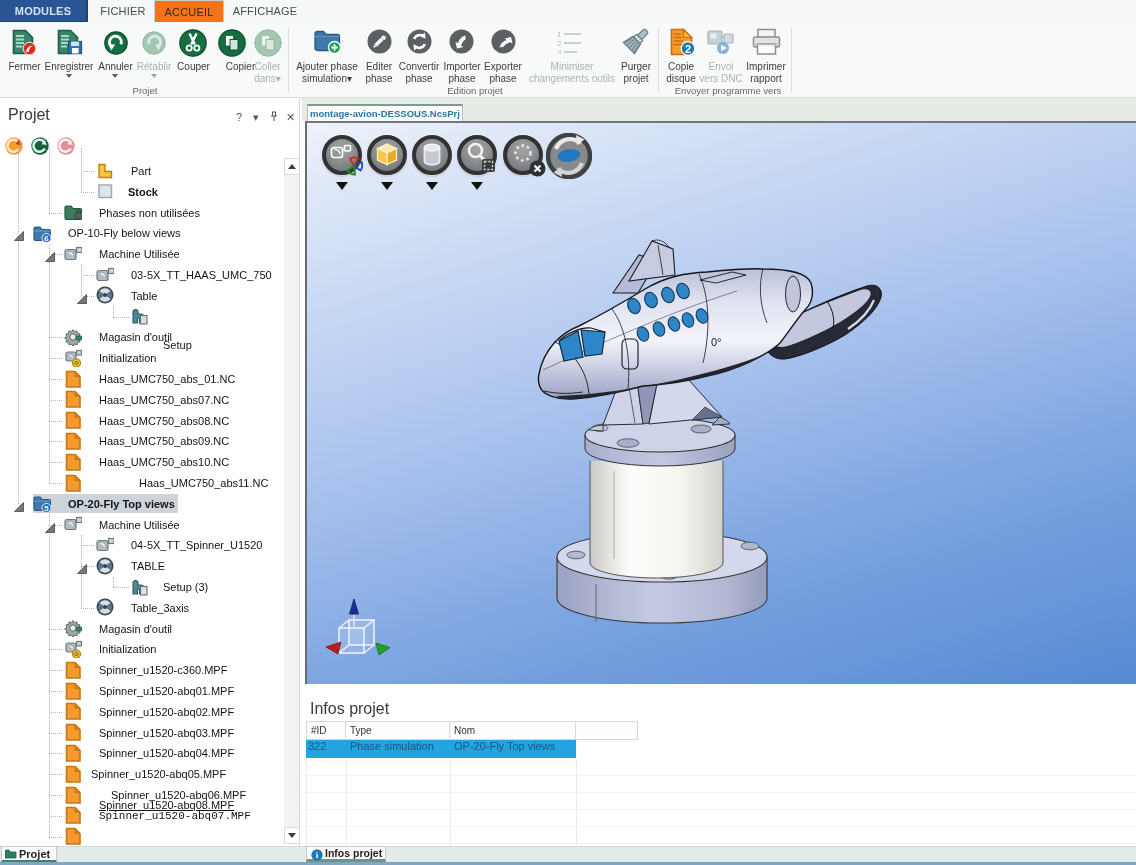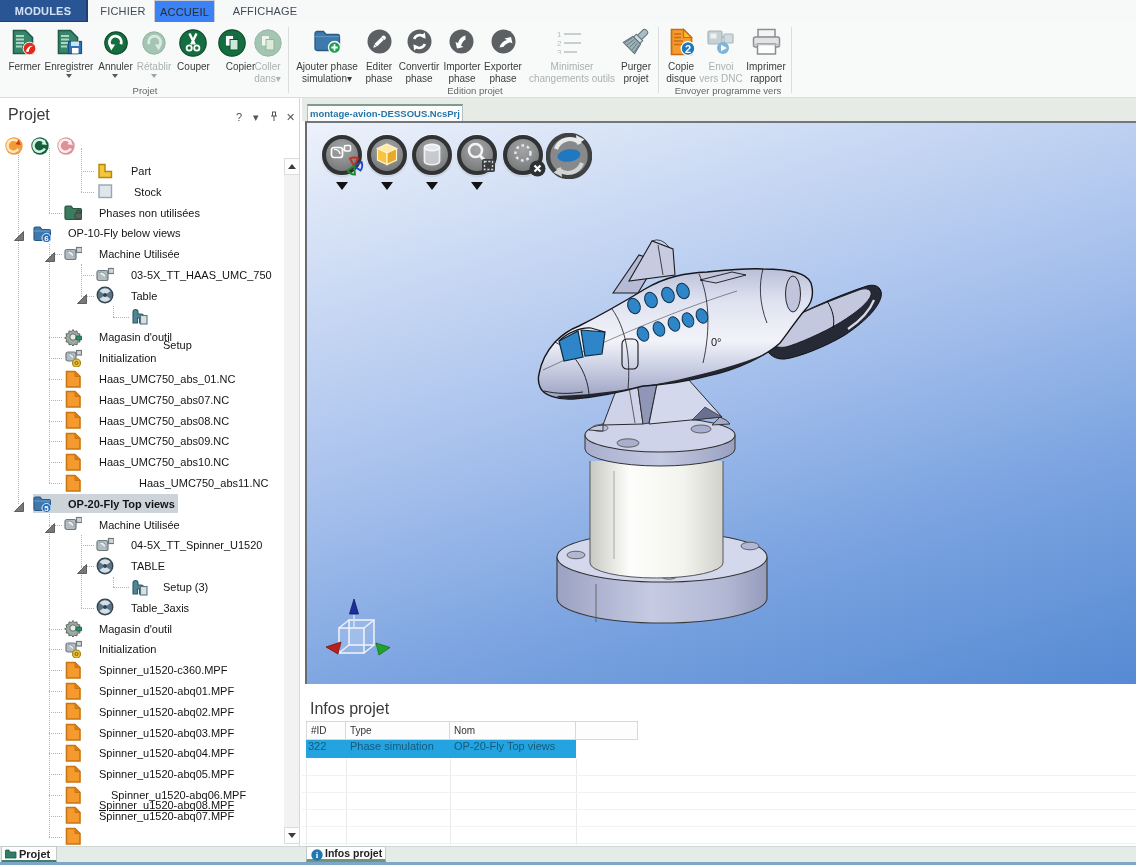--- a/index.html
+++ b/index.html
@@ -34,21 +34,21 @@
 .hcell{position:absolute;top:31px;height:19px;border:1px solid #d8d8d8;border-left:none;font-size:10px;color:#333;padding:3px 0 0 4px;background:#fdfdfd}
 .rline{position:absolute;left:0;width:834px;height:1px;background:#f1f3f2}
 .ccol{position:absolute;top:69px;width:1px;height:86px;background:#e9ebea}
 .vg{position:absolute;width:0;border-left:1px dotted #b4b4b4}
 .hg{position:absolute;height:0;border-top:1px dotted #b4b4b4}
 </style></head>
 <body>
 <div id="tabbar">
   <div class="tab" id="tmod">MODULES</div>
   <div class="tab" style="left:92px;width:62px">FICHIER</div>
-  <div class="tab" style="left:154px;width:61px;background:#3b82f6;border:1px solid #c9cdd0;border-bottom:none;height:23px;color:#2b2b2b">ACCUEIL</div>
+  <div class="tab" style="left:154px;width:70px;background:#f97316;border:1px solid #c9cdd0;border-bottom:none;height:23px;color:#2b2b2b">ACCUEIL</div>
   <div class="tab" style="left:226px;width:78px">AFFICHAGE</div>
 </div>
 <div id="ribbon">
   <div class="rsep" style="left:288px"></div>
   <div class="rsep" style="left:658px"></div>
   <div class="rsep" style="left:791px"></div>
   <div class="glabel" style="left:60px;width:170px">Projet</div>
   <div class="glabel" style="left:390px;width:170px">Edition projet</div>
   <div class="glabel" style="left:643px;width:170px">Envoyer programme vers</div>
   <svg class="ricon" style="left:12px;top:7px" width="25" height="27">
@@ -261,21 +261,21 @@
   <div class="vg" style="left:113px;top:479px;height:10px"></div>
   <div class="hg" style="left:81px;top:73.0px;width:13px"></div>
   <svg class="ticon" style="left:96px;top:63.5px" width="19" height="19">
       <use href="#s-part"></use>
     </svg>
   <div class="trow" style="left:131px;top:63.0px;">Part</div>
   <div class="hg" style="left:81px;top:93.8px;width:13px"></div>
   <svg class="ticon" style="left:96px;top:84.3px" width="19" height="19">
       <use href="#s-stock"></use>
     </svg>
-  <div class="trow" style="left:134px;top:83.8px;">Stock</div>
+  <div class="trow" style="left:128px;top:83.8px;font-weight:bold;">Stock</div>
   <div class="hg" style="left:49px;top:114.6px;width:13px"></div>
   <svg class="ticon" style="left:64px;top:105.1px" width="19" height="19">
       <use href="#s-fgreen"></use>
     </svg>
   <div class="trow" style="left:99px;top:104.6px;">Phases non utilisées</div>
   <svg class="exp" style="left:13px;top:132.4px" width="12" height="12">
       <use href="#s-exp"></use>
     </svg>
   <svg class="ticon" style="left:33px;top:125.9px" width="19" height="19">
       <use href="#s-fblue"></use>
@@ -422,31 +422,31 @@
   <div class="trow" style="left:99px;top:624.6px;">Spinner_u1520-abq03.MPF</div>
   <div class="hg" style="left:49px;top:655.4px;width:13px"></div>
   <svg class="ticon" style="left:64px;top:645.9px" width="19" height="19">
       <use href="#s-file"></use>
     </svg>
   <div class="trow" style="left:99px;top:645.4px;">Spinner_u1520-abq04.MPF</div>
   <div class="hg" style="left:49px;top:676.2px;width:13px"></div>
   <svg class="ticon" style="left:64px;top:666.7px" width="19" height="19">
       <use href="#s-file"></use>
     </svg>
-  <div class="trow" style="left:99px;top:666.2px;">Spinner_u1520-abq05.MPF</div>
+  <div class="trow" style="left:91px;top:666.2px;">Spinner_u1520-abq05.MPF</div>
   <div class="hg" style="left:49px;top:697.0px;width:13px"></div>
   <svg class="ticon" style="left:64px;top:687.5px" width="19" height="19">
       <use href="#s-file"></use>
     </svg>
   <div class="trow" style="left:99px;top:687.0px;margin-left:12px;">Spinner_u1520-abq06.MPF</div>
   <div class="hg" style="left:49px;top:717.8px;width:13px"></div>
   <svg class="ticon" style="left:64px;top:708.3px" width="19" height="19">
       <use href="#s-file"></use>
     </svg>
-  <div class="trow" style="left:99px;top:707.8px;">Spinner_u1520-abq07.MPF</div>
+  <div class="trow" style="left:99px;top:707.8px;font-family:Liberation Mono, monospace;">Spinner_u1520-abq07.MPF</div>
   <div class="hg" style="left:49px;top:738.6px;width:13px"></div>
   <svg class="ticon" style="left:64px;top:729.1px" width="19" height="19">
       <use href="#s-file"></use>
     </svg>
   <div class="trow" style="left:99px;top:697px;text-decoration:underline;">Spinner_u1520-abq08.MPF</div>
   <div id="scrollv">
     <div class="sbtn" style="top:0">
         <svg width="8" height="5">
           <polygon points="4,0 8,5 0,5" fill="#3c3c3c"></polygon>
         </svg>

